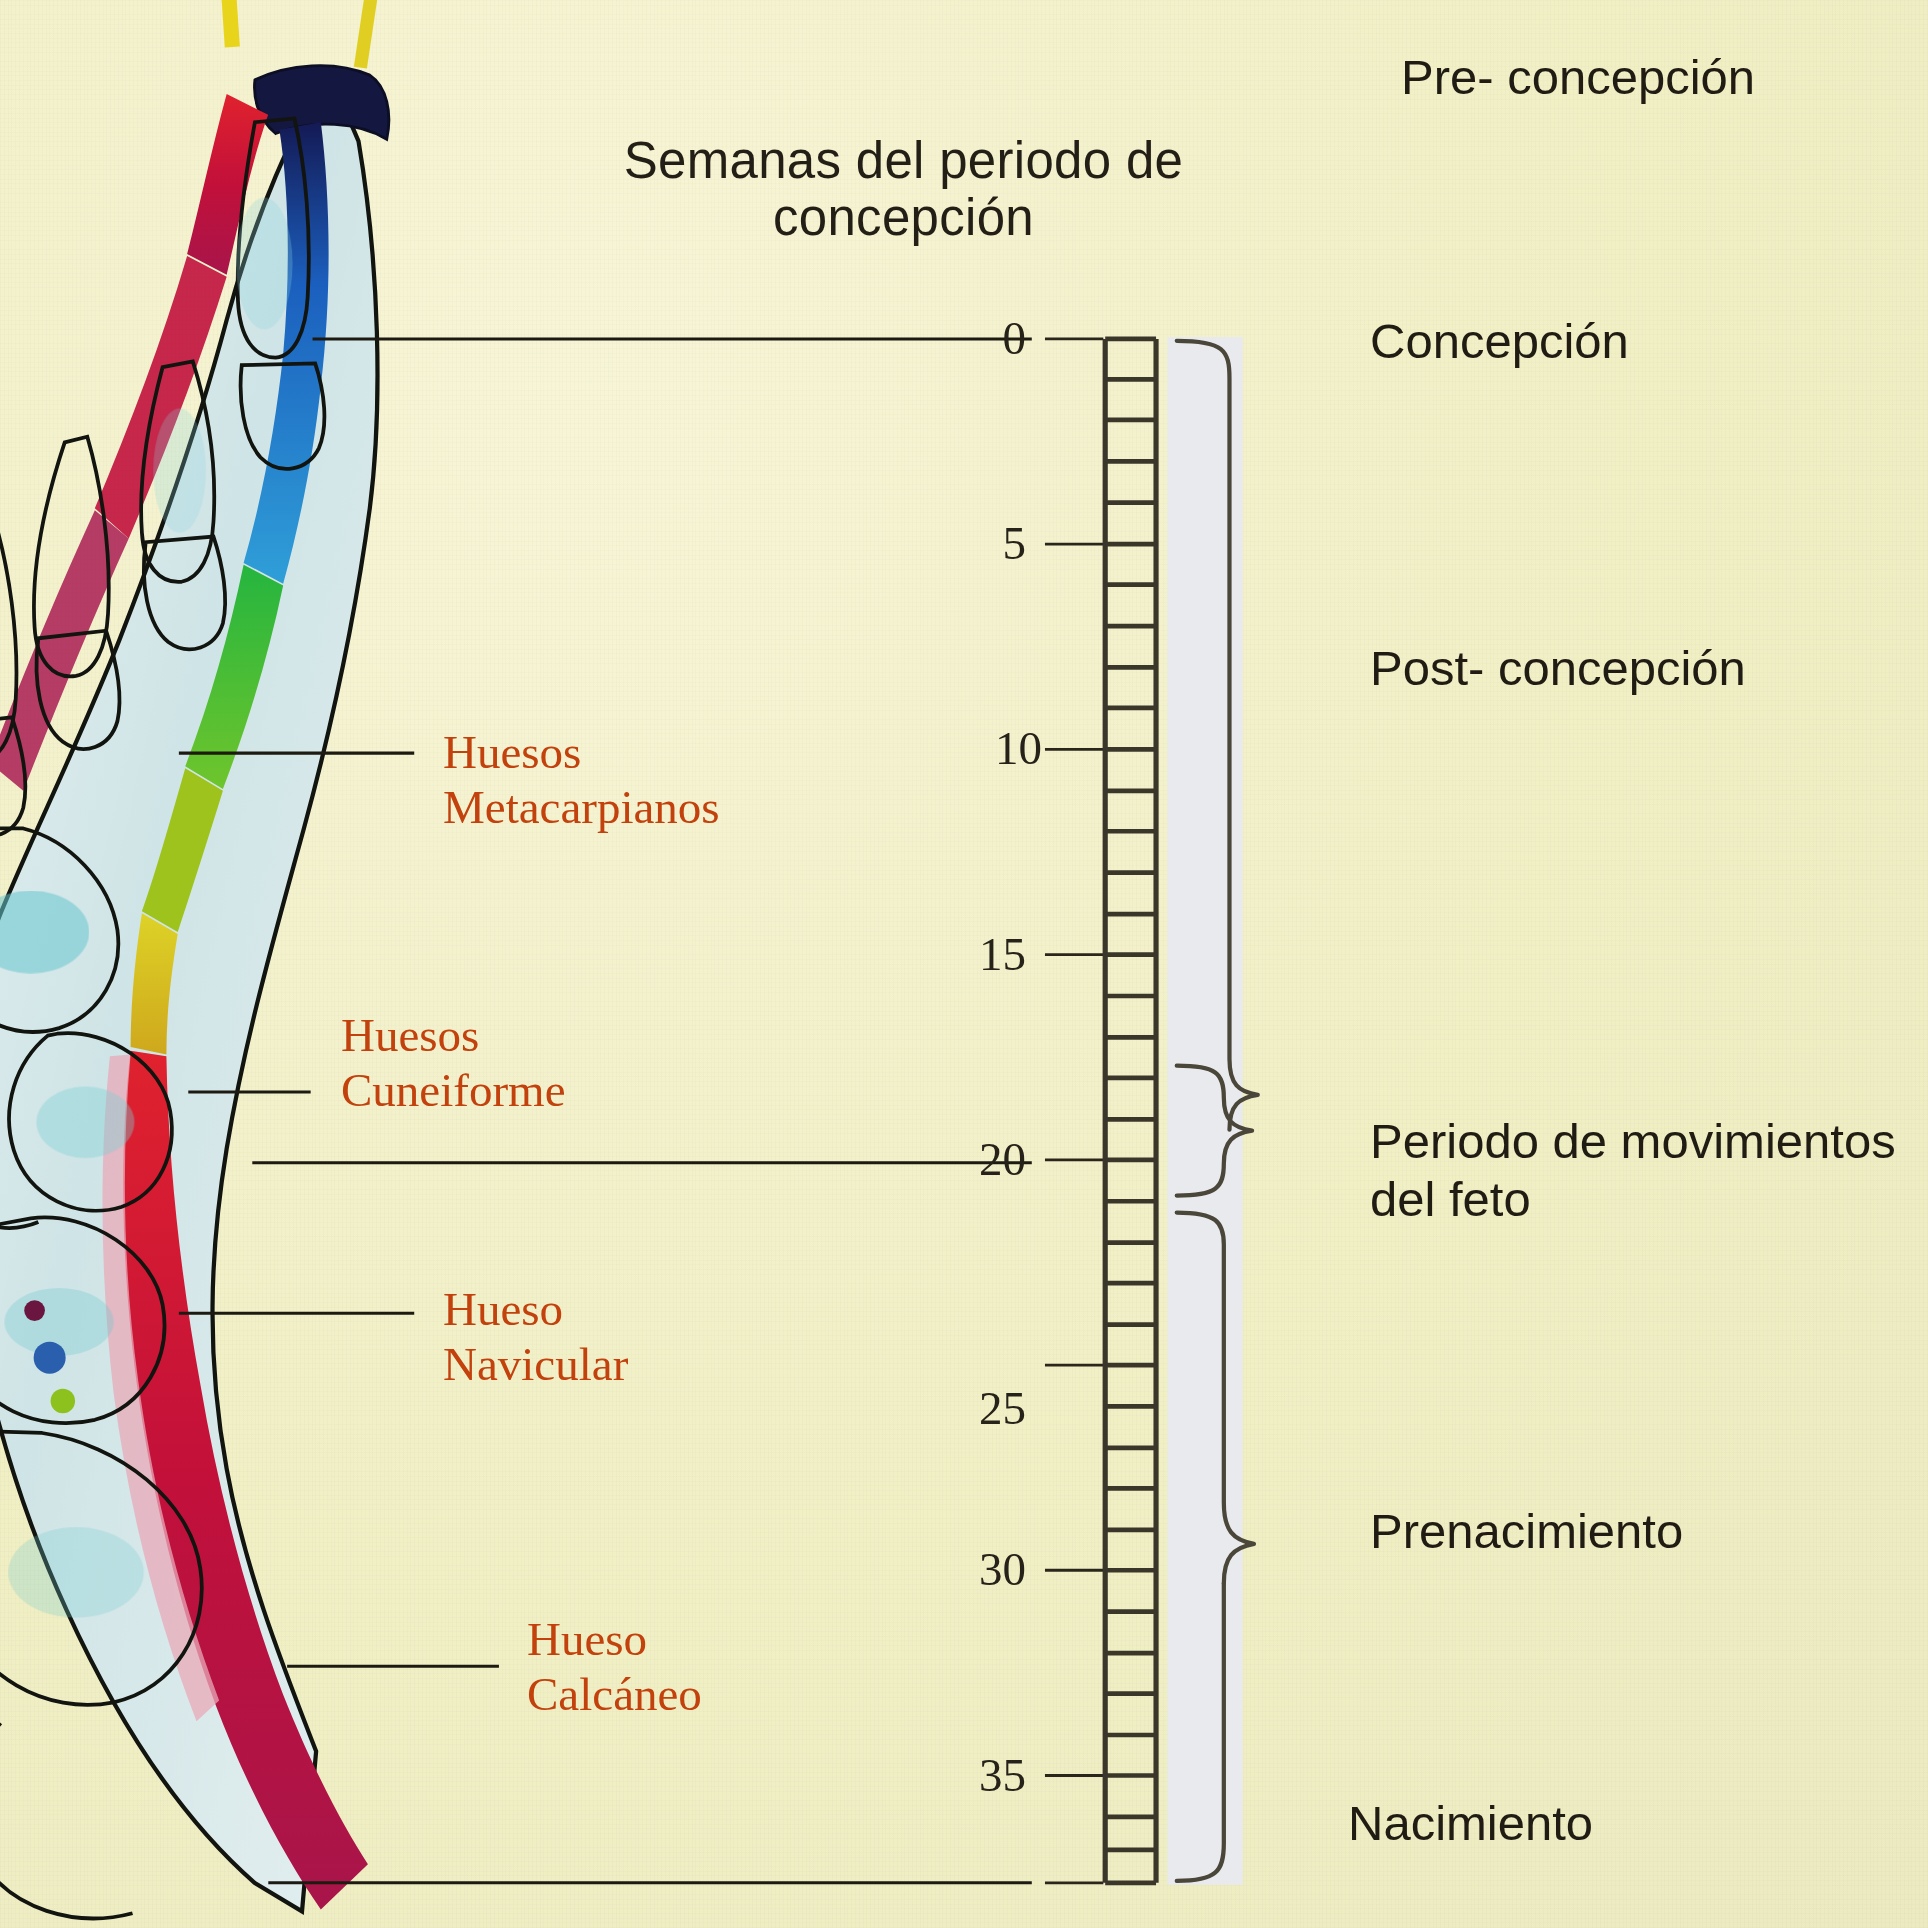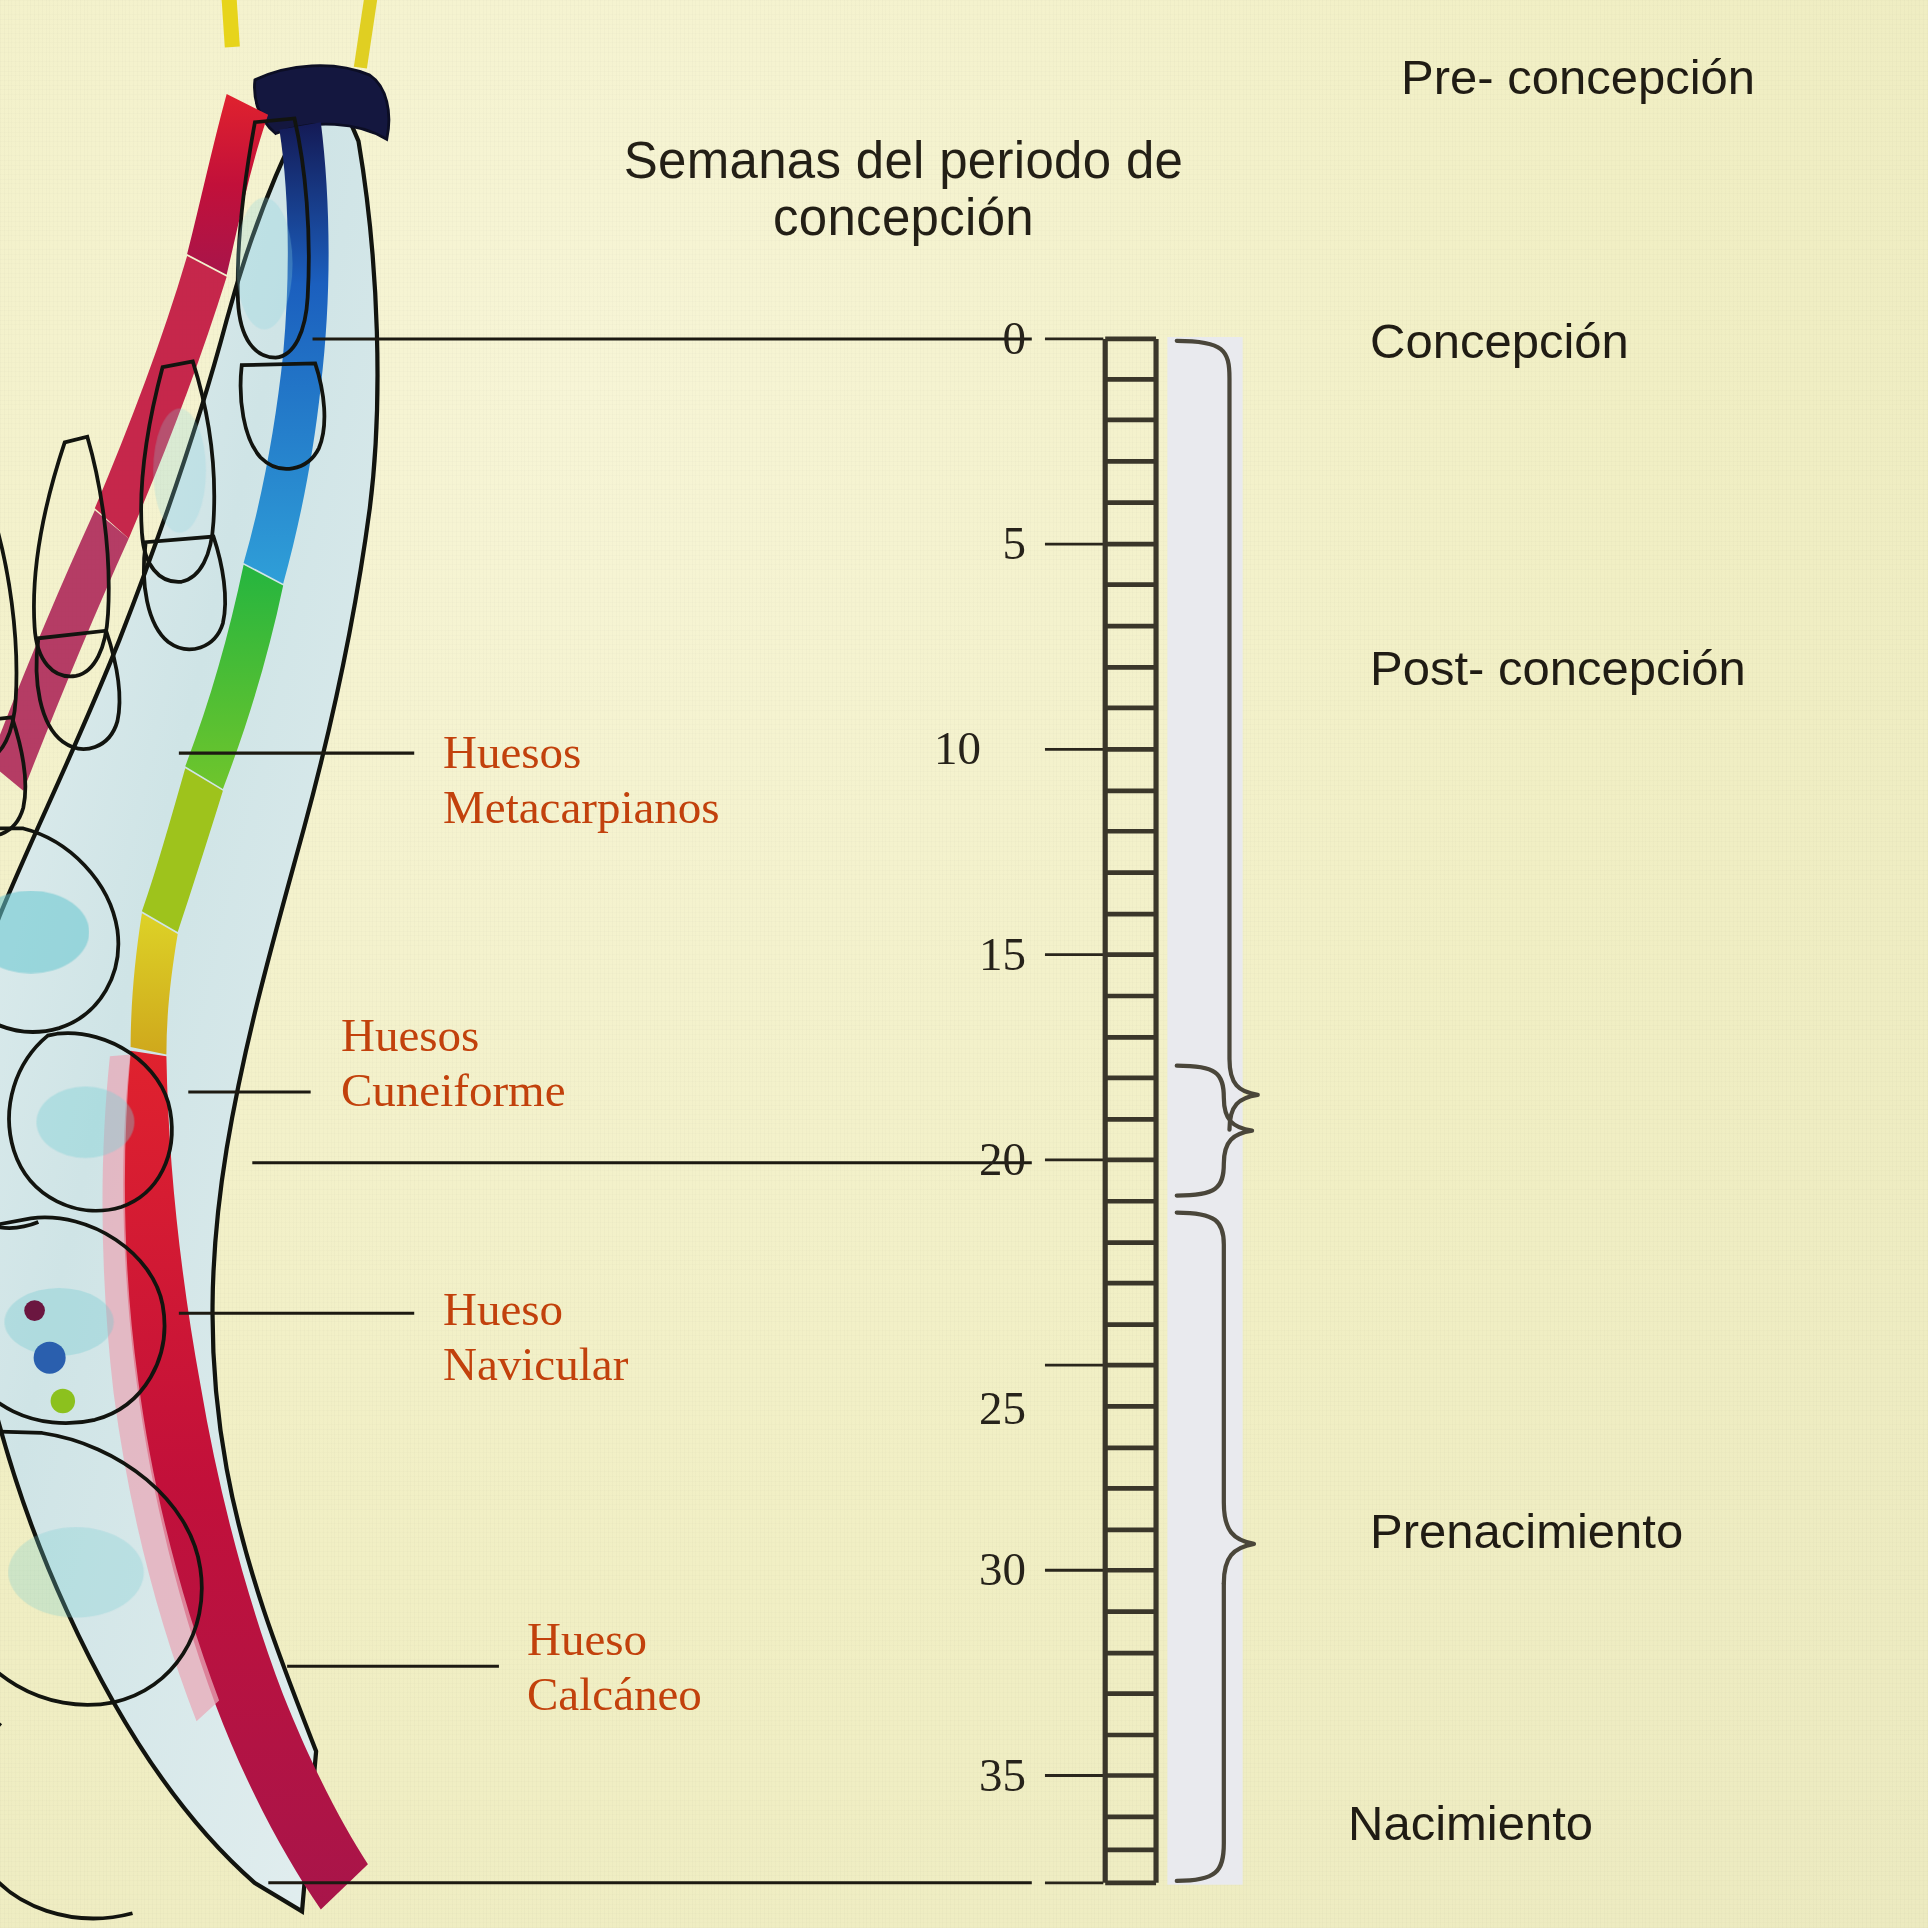--- a/index.html
+++ b/index.html
@@ -295,26 +295,28 @@
   <div class="bone-label" style="left:341px;top:1008px;">Huesos
 Cuneiforme</div>
   <div class="bone-label" style="left:443px;top:1282px;">Hueso
 Navicular</div>
   <div class="bone-label" style="left:527px;top:1612px;">Hueso
 Calcáneo</div>
 
   <div class="stage-label" style="left:1401px;top:40px;margin-top:9px;">Pre- concepción</div>
   <div class="stage-label" style="left:1370px;top:313px;">Concepción</div>
   <div class="stage-label" style="left:1370px;top:640px;">Post- concepción</div>
+  <div class="stage-label" style="left:1370px;top:1113px;">Periodo de movimientos
+del feto</div>
   <div class="stage-label" style="left:1370px;top:1503px;">Prenacimiento</div>
   <div class="stage-label" style="left:1348px;top:1795px;">Nacimiento</div>
 
   <div class="tick-num" style="left:913px;top:311px;">0</div>
   <div class="tick-num" style="left:913px;top:516px;">5</div>
-  <div class="tick-num" style="left:868px;top:721px;">10</div>
+  <div class="tick-num" style="left:929px;top:721px;">10</div>
   <div class="tick-num" style="left:913px;top:927px;">15</div>
   <div class="tick-num" style="left:913px;top:1132px;">20</div>
   <div class="tick-num" style="left:913px;top:1381px;text-align:right;">25</div>
   <div class="tick-num" style="left:913px;top:1542px;">30</div>
   <div class="tick-num" style="left:913px;top:1748px;">35</div>
   <div class="tick-num" style="left:913px;top:1936px;text-decoration:underline;">38</div>
 
 </div>
 
 

